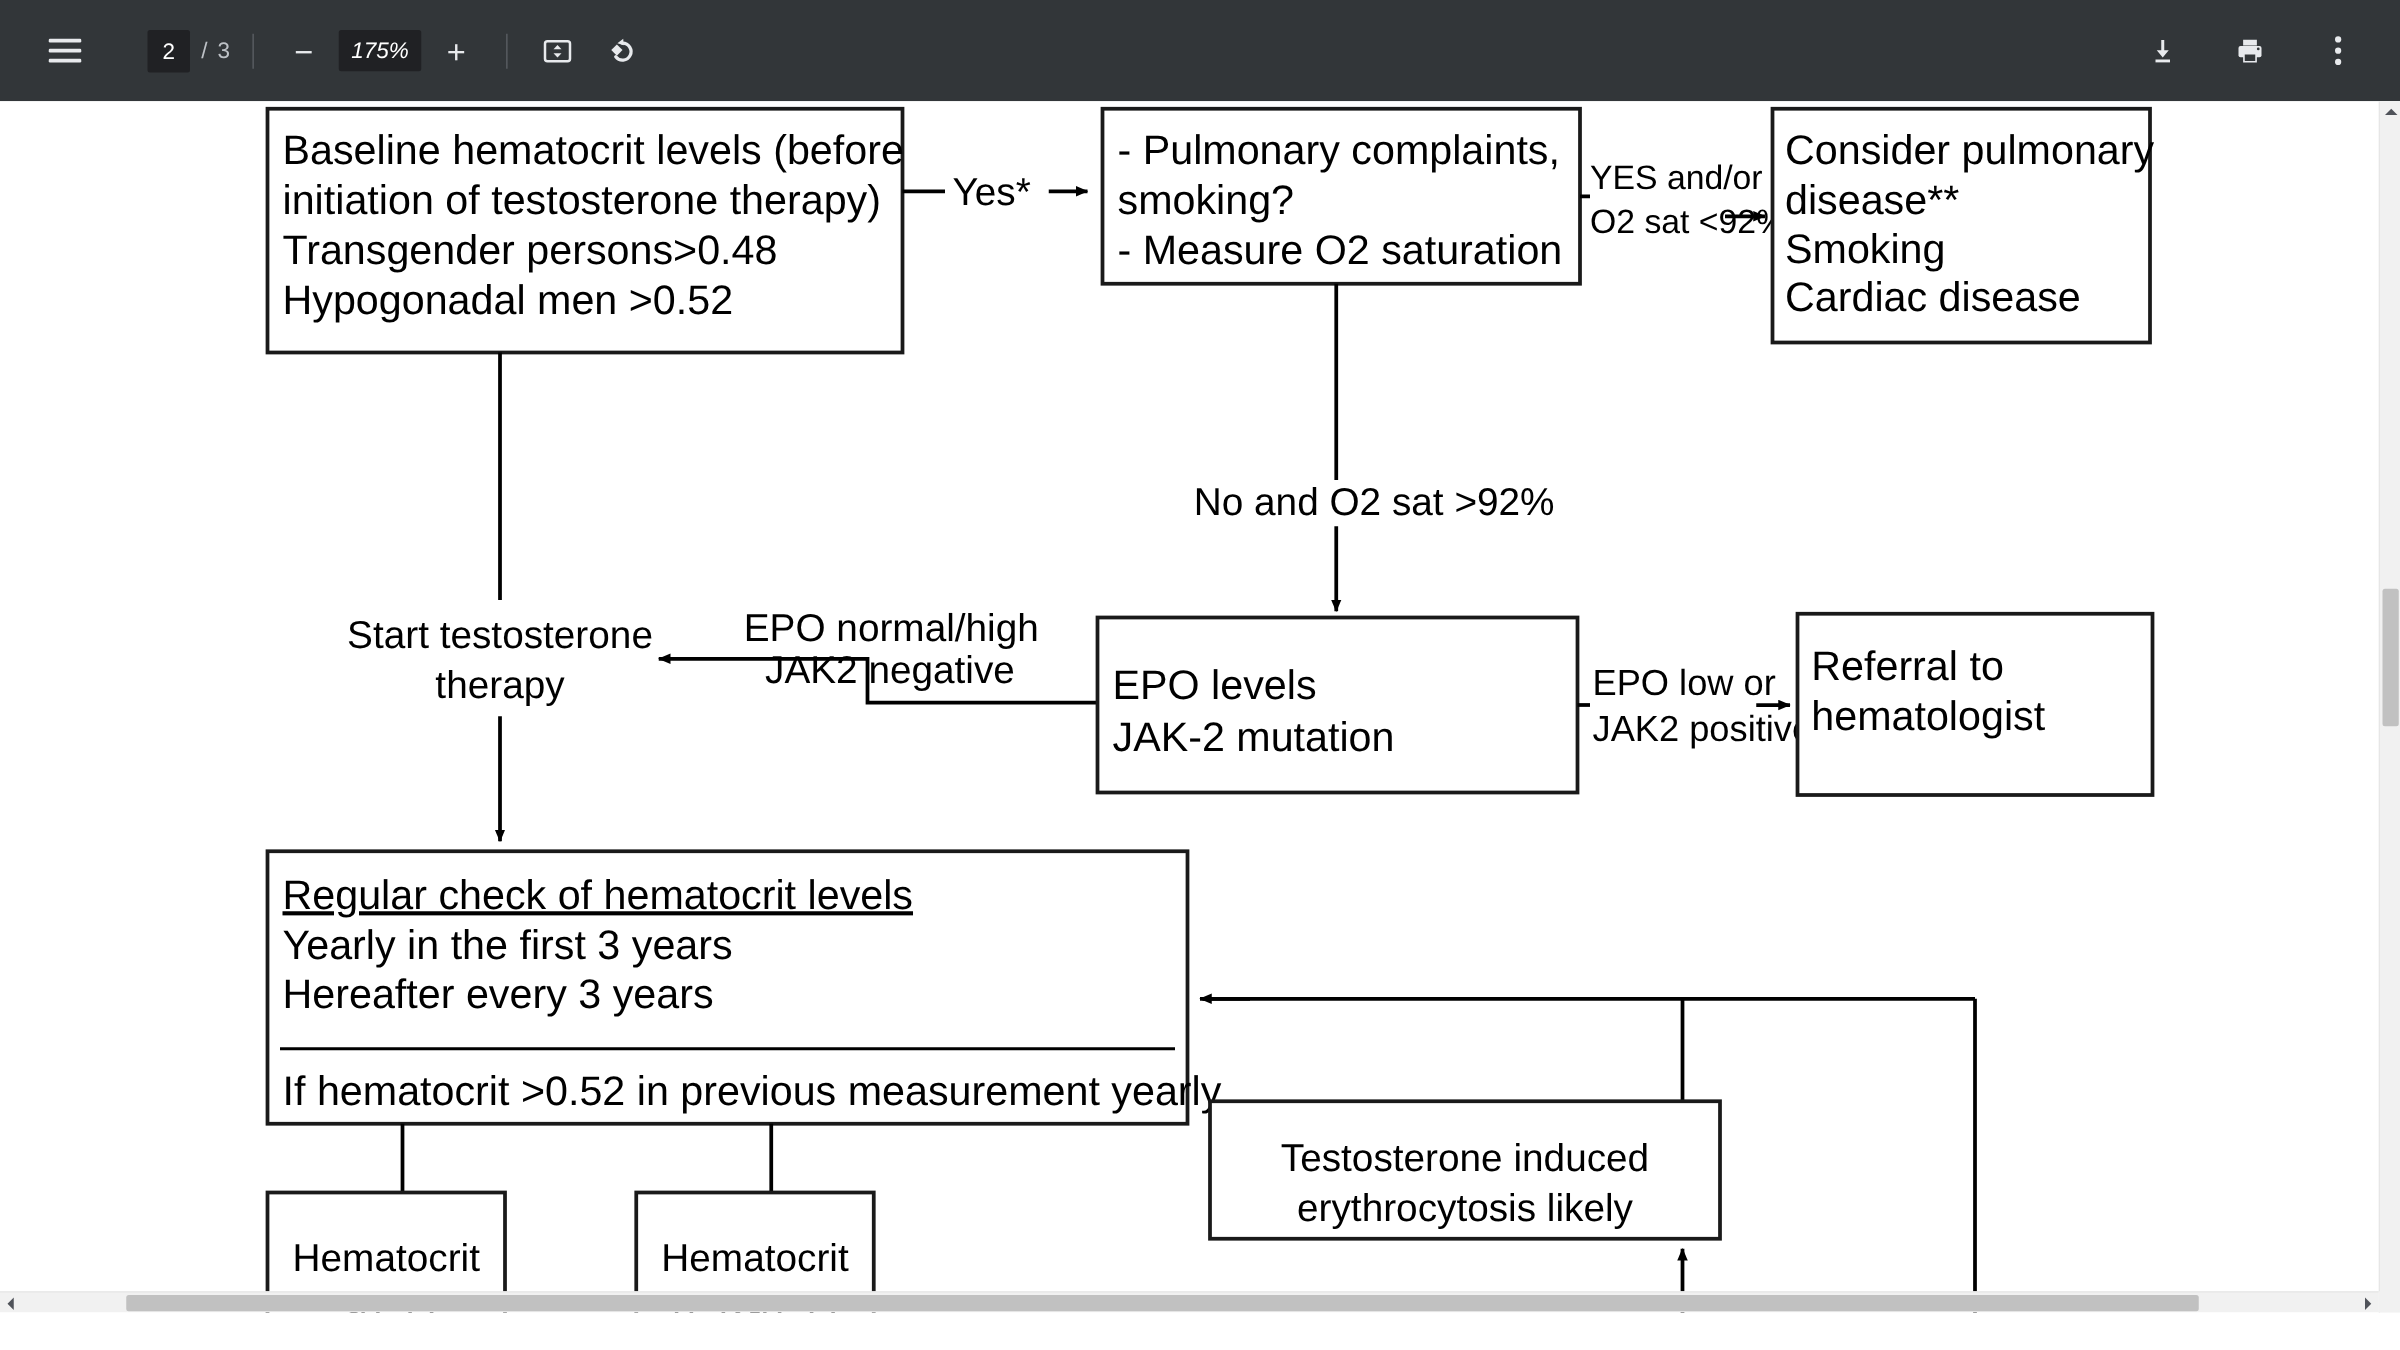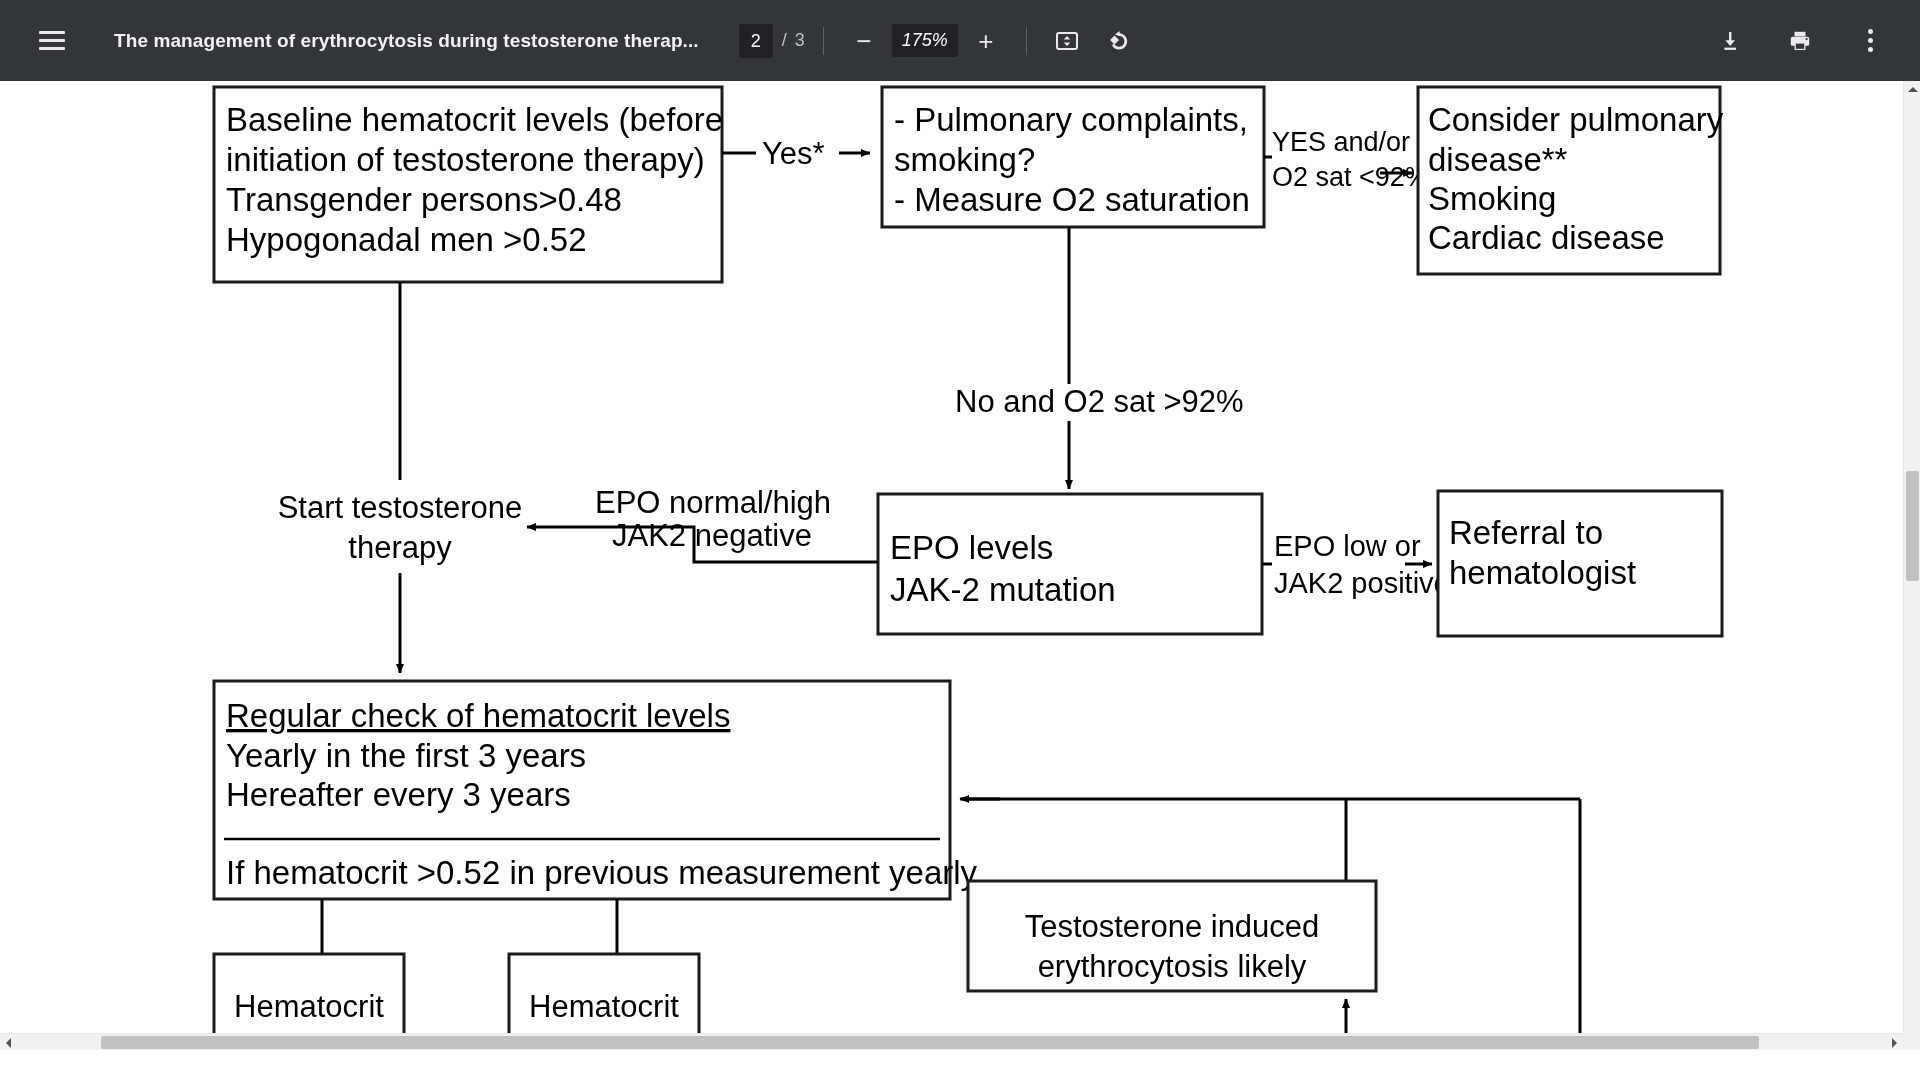--- a/index.html
+++ b/index.html
@@ -163,21 +163,20 @@
 <div id="toolbar">
 
   <div id="menu-btn" class="tb-btn">
     <div class="hamburger">
       <span></span>
         <span></span>
         <span></span>
     </div>
   </div>
 
-  <div id="doc-title">The management of erythrocytosis during testosterone therap...</div>
 
   <div id="page-group">
     <input id="page-current" value="2" style="">
     <span id="page-sep">/</span>
     <span id="page-total">3</span>
   </div>
 
   <div class="tb-divider"></div>
 
   <div id="zoom-group">

